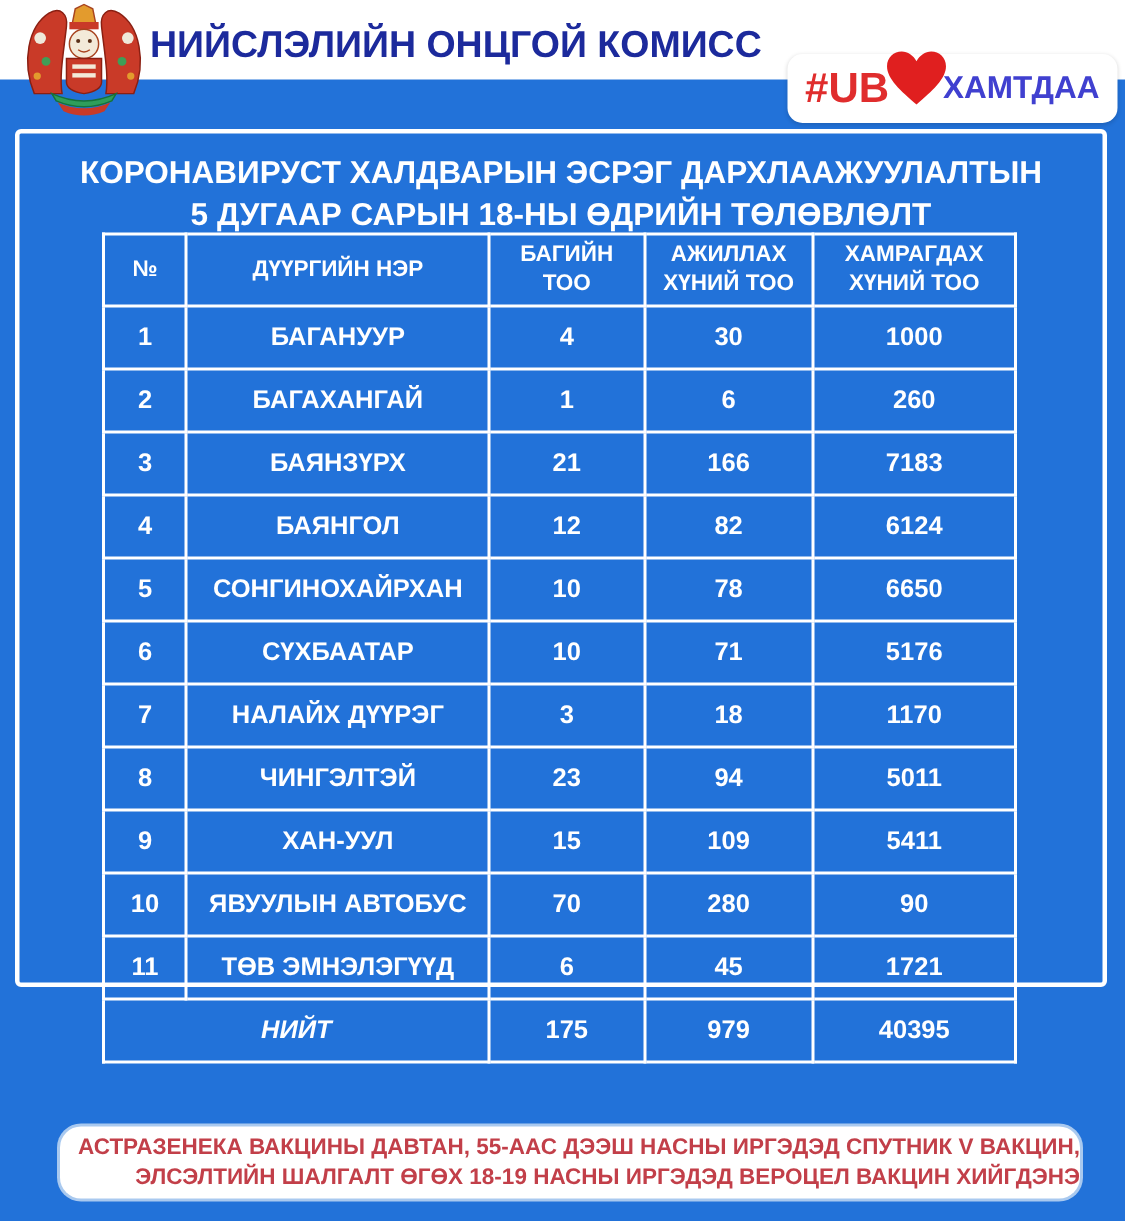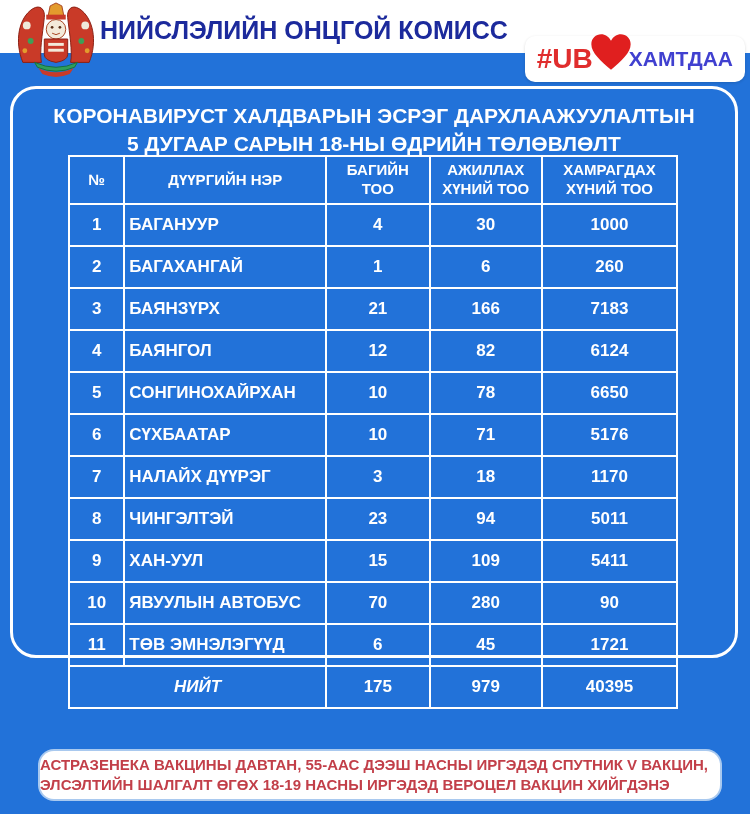--- a/index.html
+++ b/index.html
@@ -46,21 +46,21 @@
   .hashtag-pill .tag-blue{
     color:var(--hashtag-blue);font-size:21px;font-weight:bold;
   }
   .heart{
     width:42px;height:38px;position:relative;top:-7px;margin:0 -3px;
     flex:0 0 auto;
   }
   
   .panel{
     position:absolute;left:10px;top:86px;width:728px;height:572px;
-    border:3px solid var(--panel-border);border-radius:26px;
+    border:3px solid var(--panel-border);border-radius:4px;
   }
   .main-title{
     margin-top:13px;text-align:center;color:#ffffff;
     font-size:21px;font-weight:bold;line-height:1.33;
   }
   
   table.plan{
     position:absolute;left:55px;top:66px;width:610px;
     border-collapse:collapse;table-layout:fixed;
     color:#ffffff;text-align:center;
@@ -68,33 +68,33 @@
   table.plan th,table.plan td{
     border:2px solid #ffffff;
     font-weight:bold;
   }
   table.plan th{
     height:48px;font-size:15px;line-height:1.25;padding:2px 4px;
   }
   table.plan td{
     height:42px;font-size:17px;padding:2px 4px;
   }
-  td.name-cell{text-align:left;padding-left:14px;}
+  td.name-cell{text-align:center;padding-left:14px;}
   td.total-label{text-align:center;font-style:italic;}
   col.c-no{width:9.1%;}
   col.c-name{width:33.2%;}
   col.c-teams{width:17.0%;}
   col.c-workers{width:18.5%;}
   col.c-covered{width:22.2%;}
   
   .footer-box{
     position:absolute;left:27px;top:662px;width:680px;height:48px;
     background:#ffffff;border-radius:14px;
     box-shadow:0 0 0 2px #a9c9ef;
-    display:flex;flex-direction:column;align-items:flex-start;justify-content:center;
+    display:flex;flex-direction:column;align-items:flex-end;justify-content:center;
     text-align:center;
   }
   .footer-box .f-line{
     color:var(--footer-red);font-size:15px;font-weight:bold;line-height:1.35;
     white-space:nowrap;
   }
 </style>
 </head>
 <body>
 

